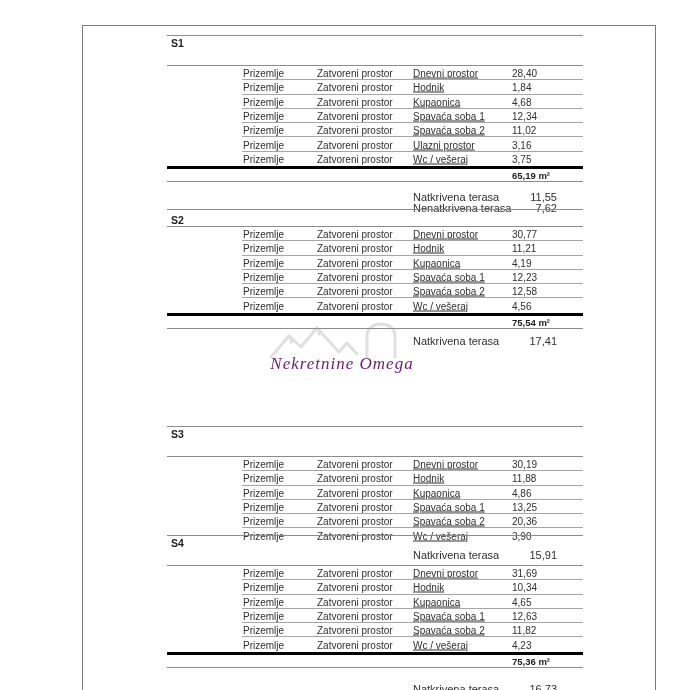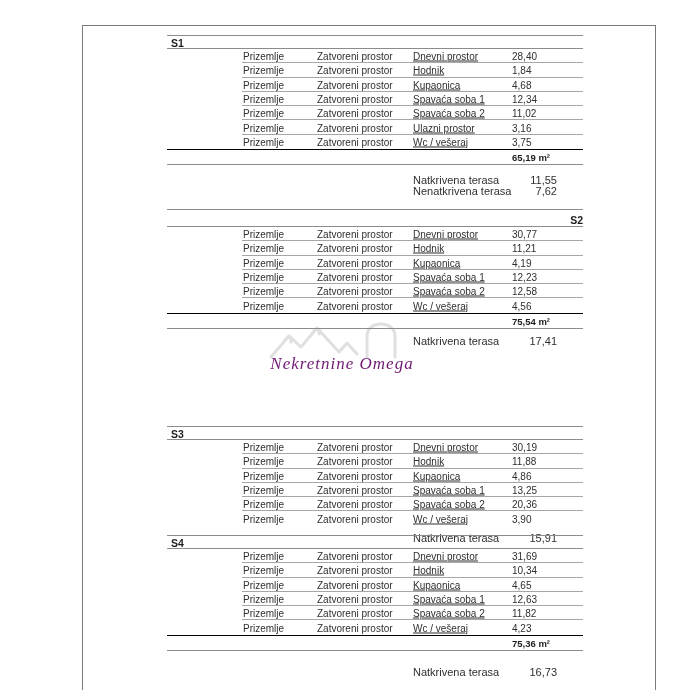--- a/index.html
+++ b/index.html
@@ -16,37 +16,37 @@
   .watermark { position:absolute; left:252px; top:316px; width:180px; z-index:1; text-align:center; }
   .watermark svg { display:block; margin:0 auto; }
   .wm-text {
     margin-top:-6px; font-family:"Liberation Serif", serif; font-style:italic;
     font-size:17px; letter-spacing:1px; color:#701a75; white-space:nowrap;
   }
   .content { position:absolute; left:167px; top:0; width:416px; z-index:2; }
   .sec { position:absolute; left:0; width:416px; }
   .sec-h {
     border-top:1px solid #8c8c8c; border-bottom:1px solid #8c8c8c;
-    font-weight:bold; font-size:10.5px; line-height:12px; height:14px;
+    font-weight:bold; font-size:10.5px; line-height:12px; height:31px;
     padding:1px 0 0 4px; color:#1e1e1e;
   }
-  .sec-h.tall { height:18px; padding-top:4px;text-align:right; }
+  .sec-h.tall { height:18px; padding-top:4px; }
   .row { position:relative; height:14.3px; font-size:10px; }
   .row.sep::after {
     content:""; position:absolute; left:75px; right:0; bottom:0;
     height:1px; background:#a6a6a6;
   }
   .c { position:absolute; top:50%; transform:translateY(-50%); white-space:nowrap; }
   .c1 { left:76px; }
   .c2 { left:150px; }
   .c3 { left:246px;text-decoration:underline; }
   .c4 { left:345px; }
   .total {
     position:relative; height:16px; font-size:9.5px; font-weight:bold;
-    border-top:1px solid #000000; border-bottom:1px solid #8c8c8c; color:#1e1e1e;
+    border-top:3px solid #000000; border-bottom:1px solid #8c8c8c; color:#1e1e1e;
   }
   .t-row { position:relative; height:11.6px; font-size:11px; }
   .t-label { position:absolute; left:246px; top:0; white-space:nowrap; }
   .t-value { position:absolute; left:300px; width:90px; top:0; text-align:right; white-space:nowrap; }
 </style>
 </head>
 <body>
 
 <div class="page">
 

